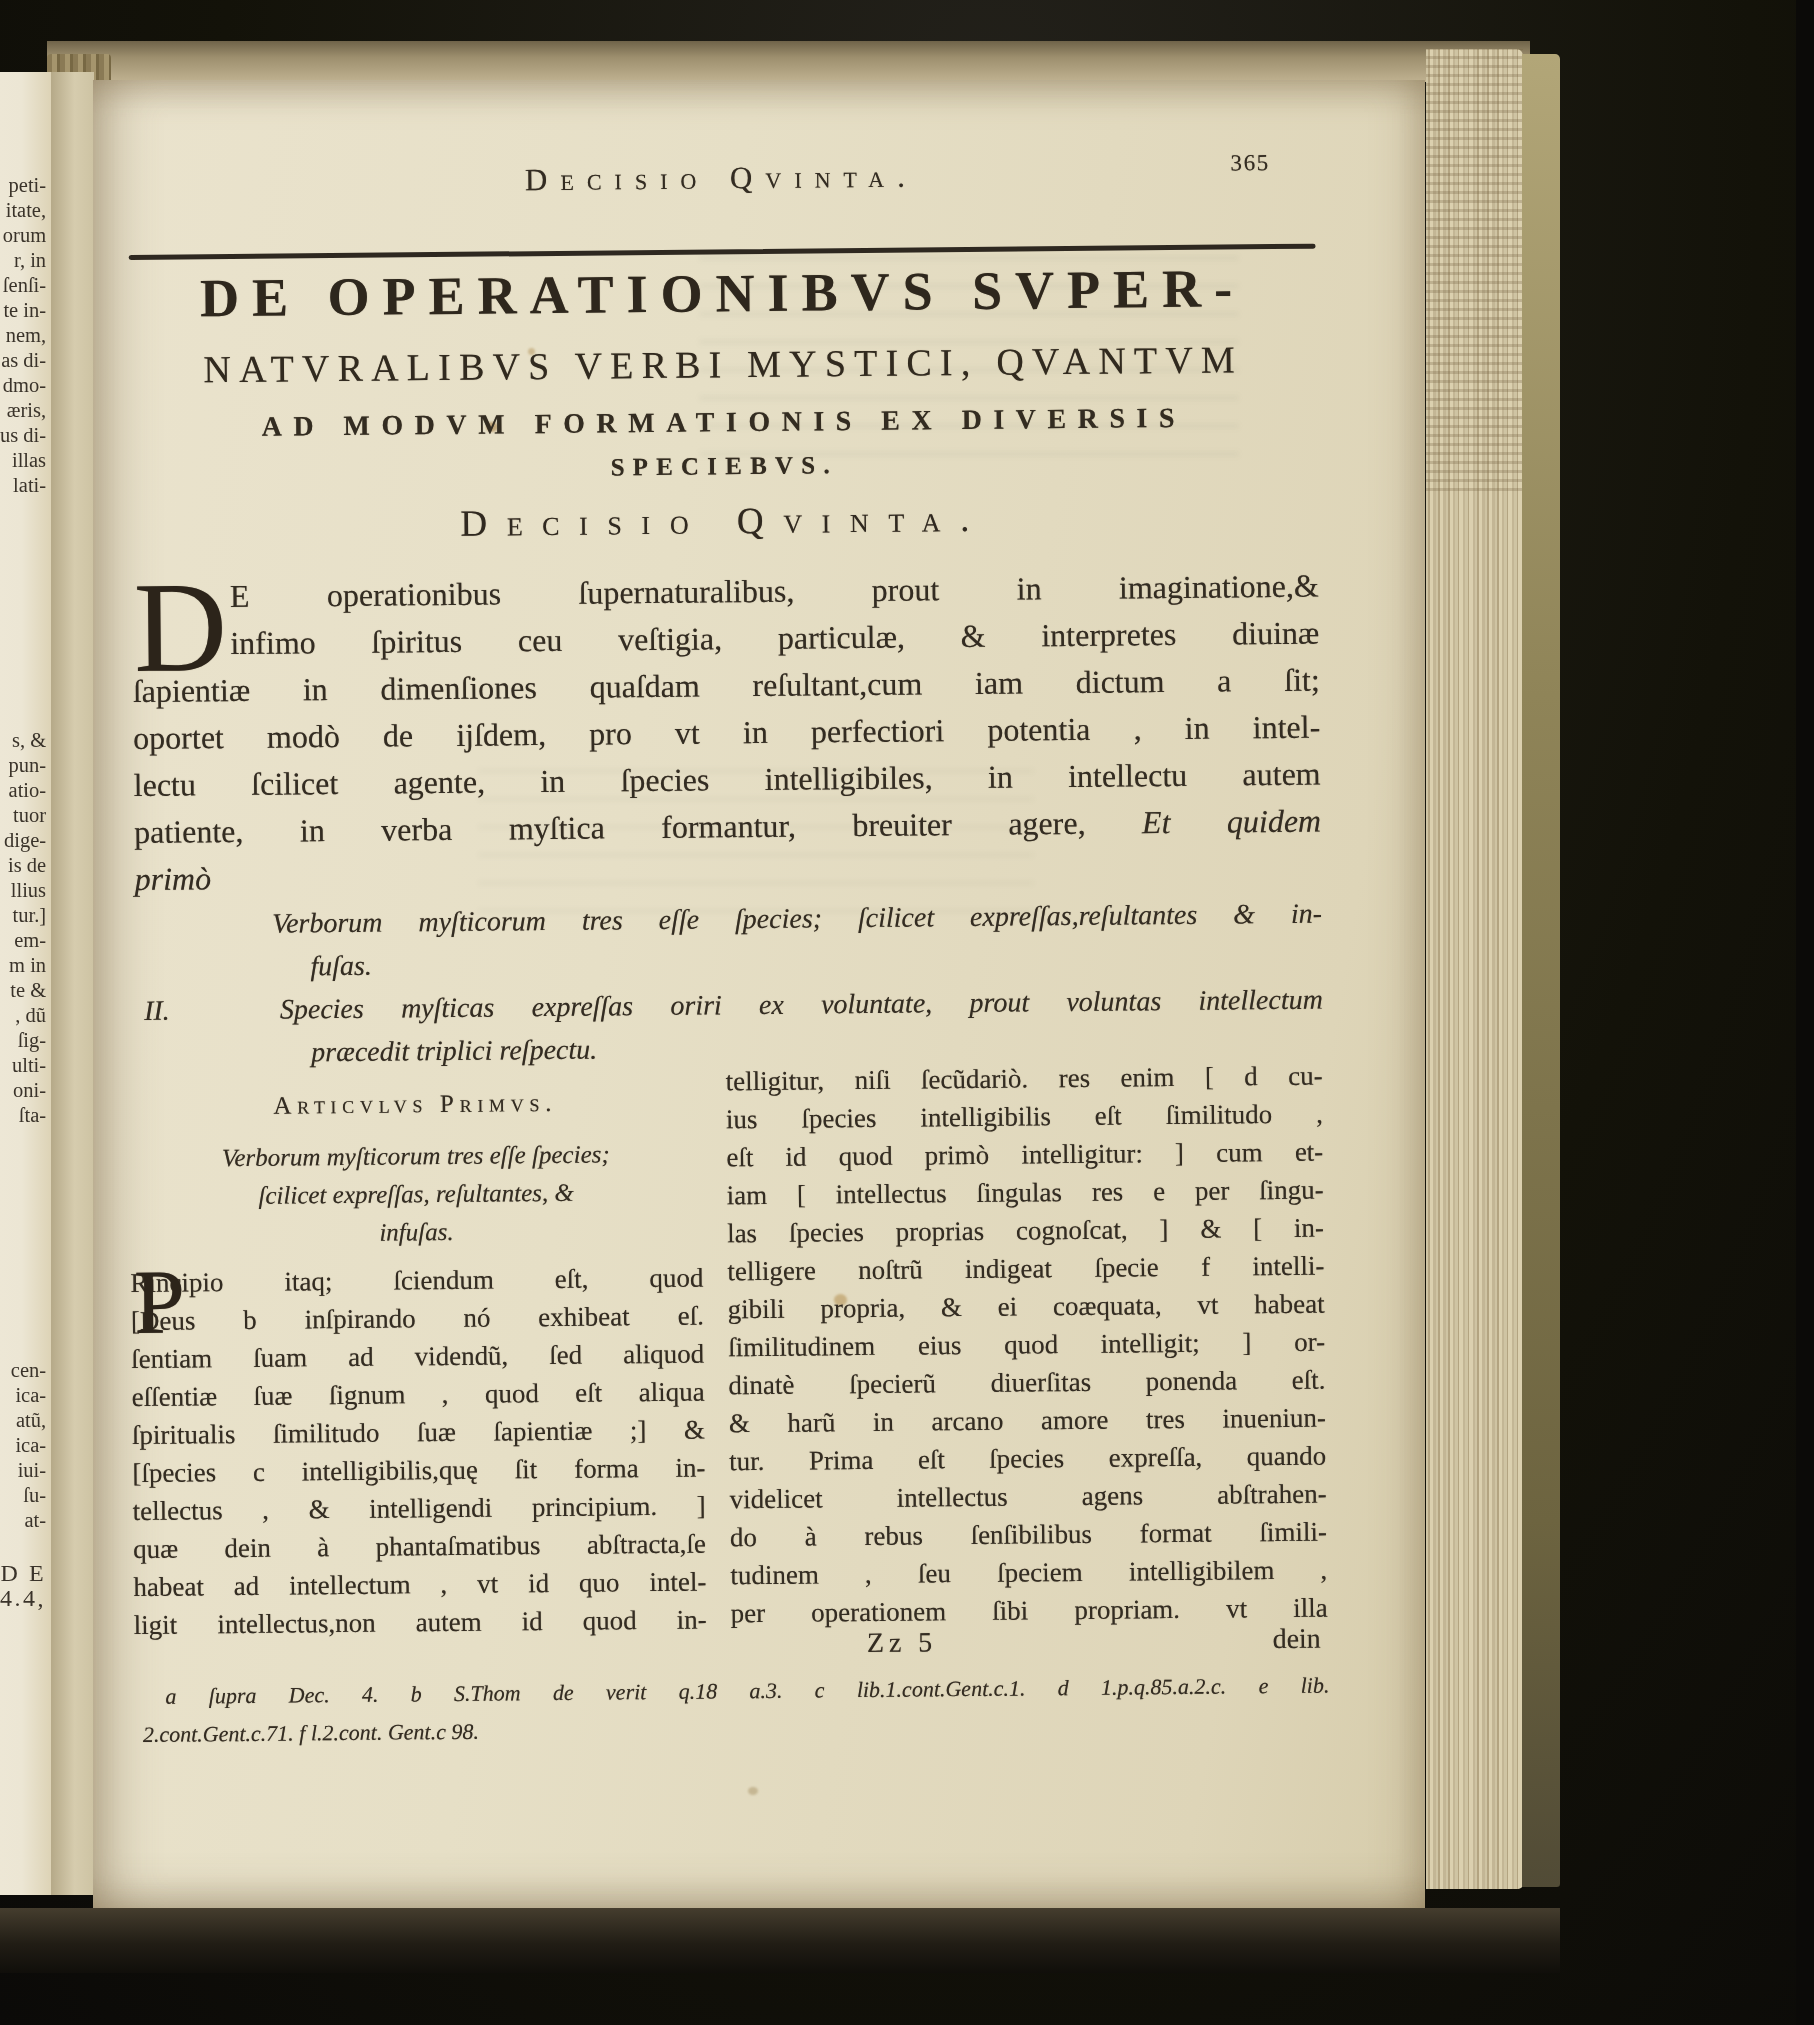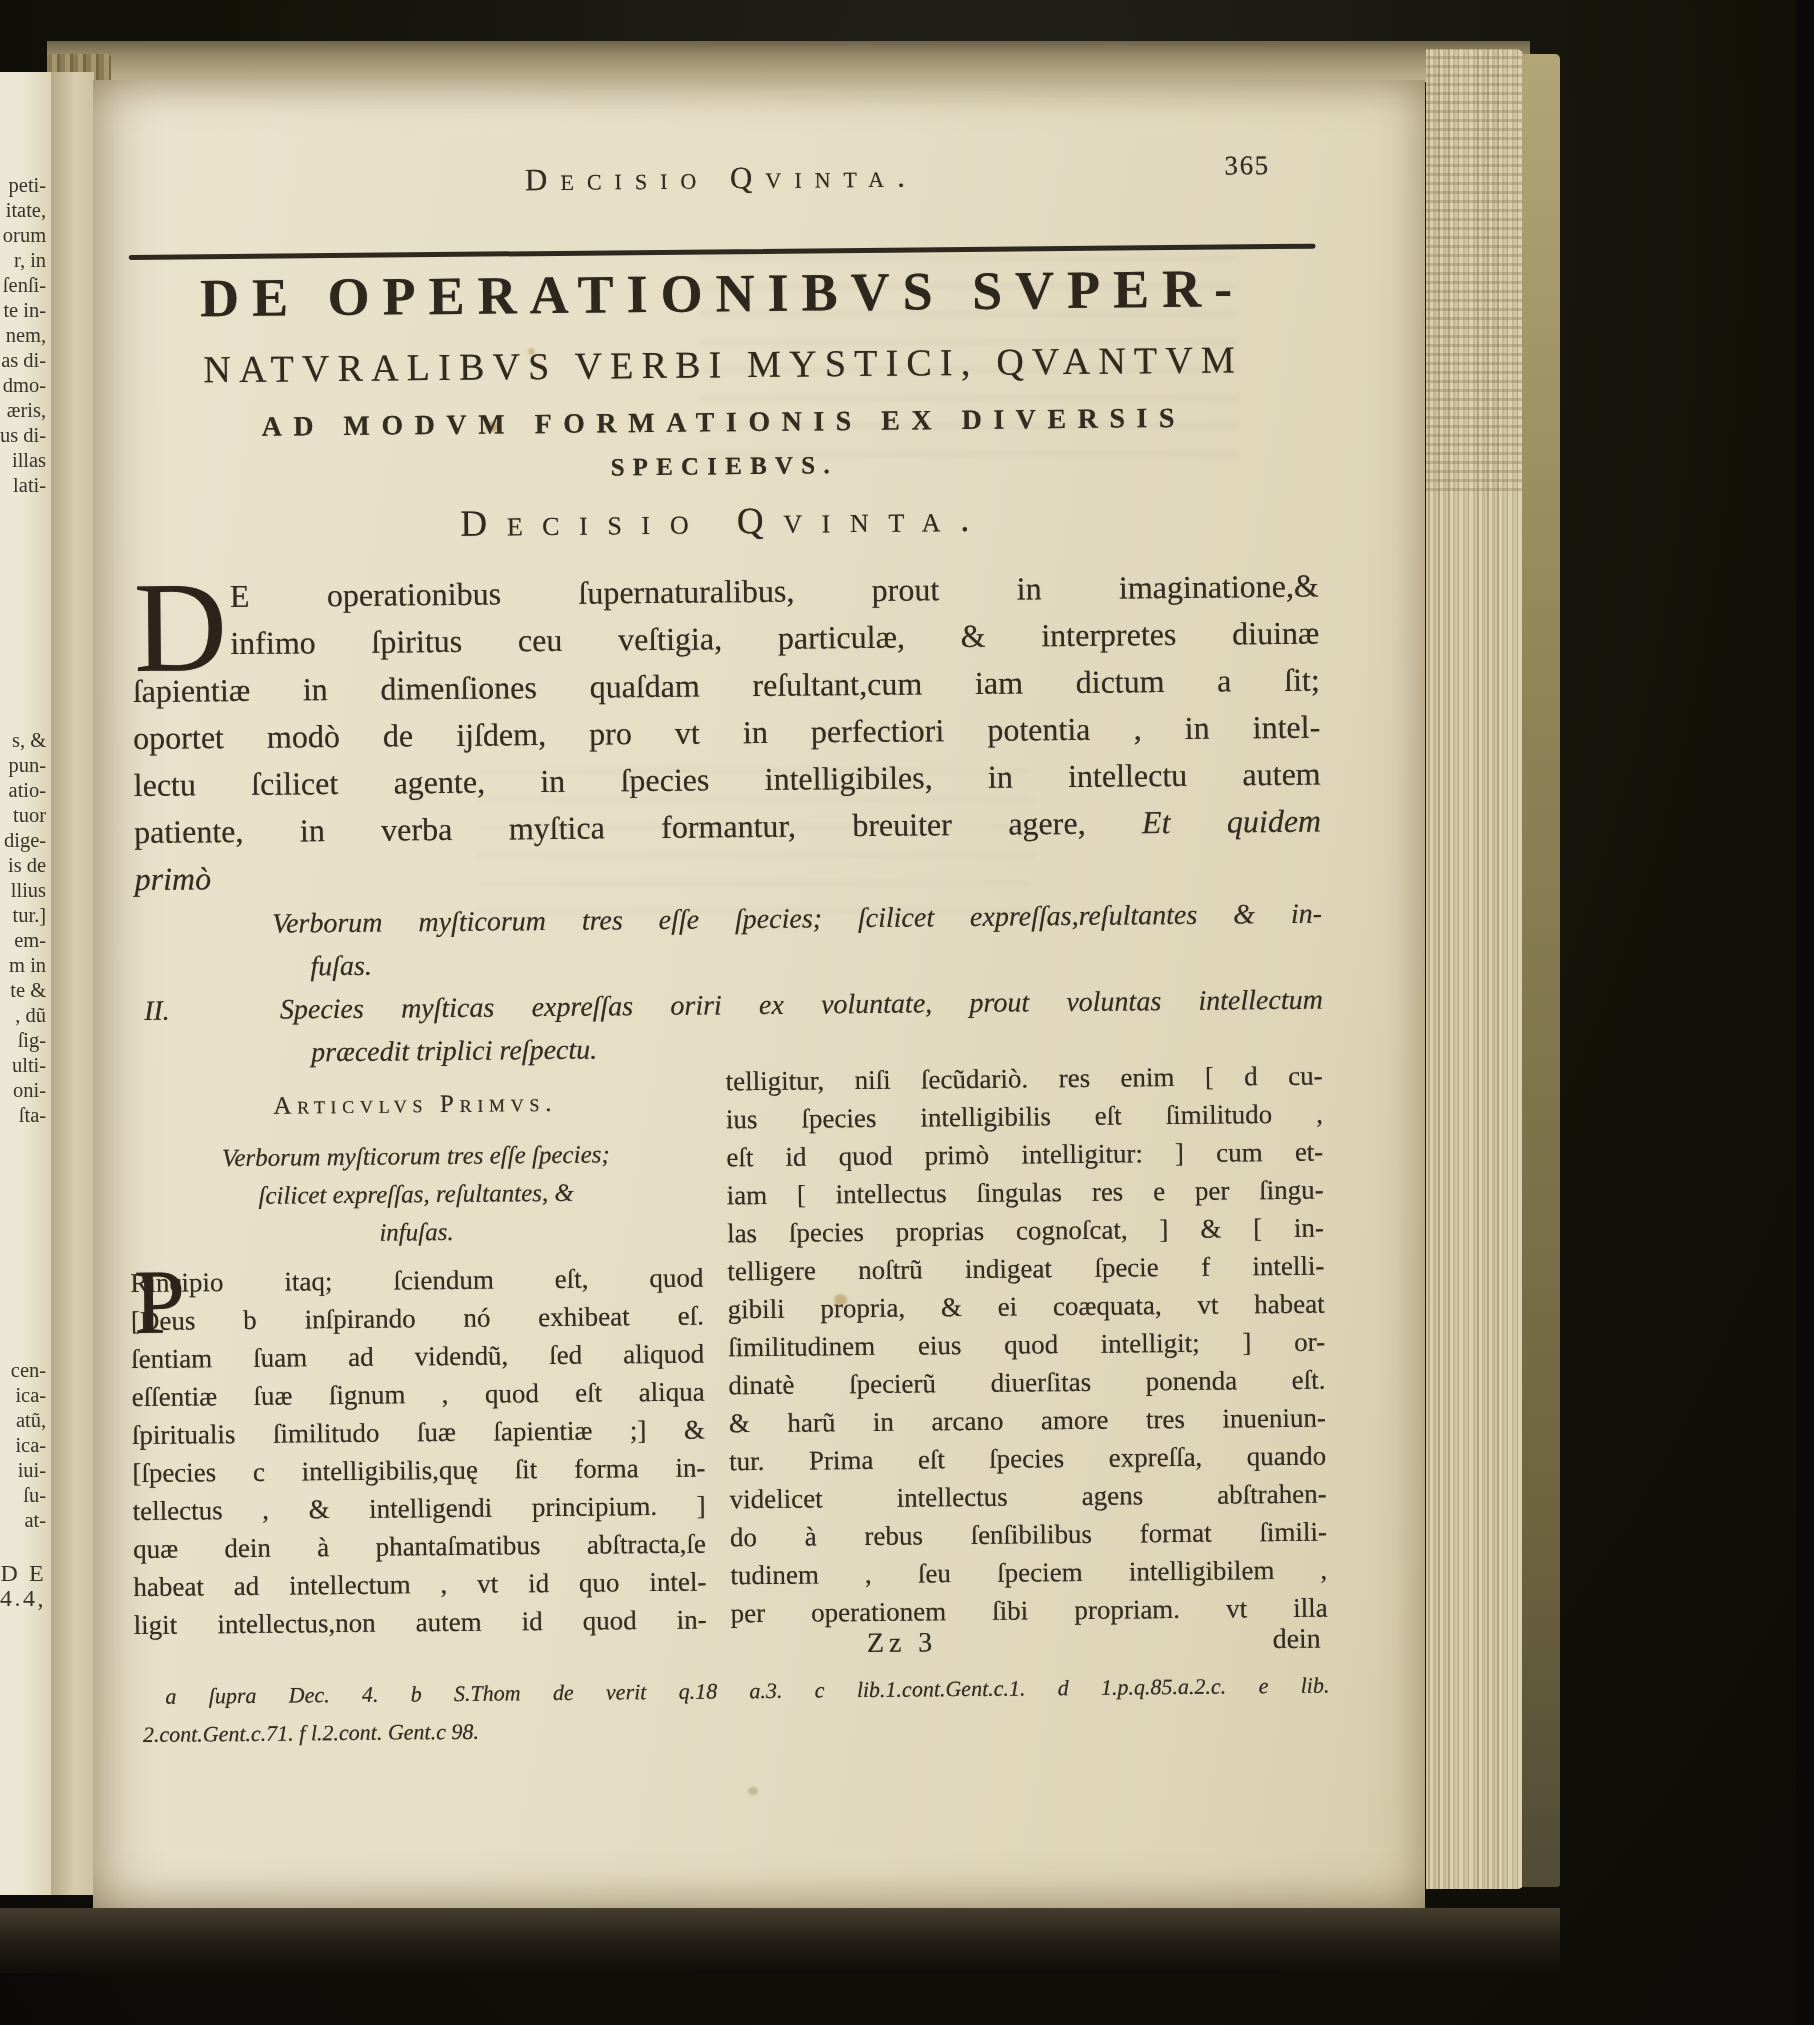--- a/index.html
+++ b/index.html
@@ -41,21 +41,21 @@
   
   .content{position:absolute;left:0;top:0;width:1332px;height:1831px;
     transform:rotate(-0.55deg);transform-origin:50% 40%;}
   .content div, .content span{text-shadow:0 0 0.8px rgba(52,40,26,.55);}
   .blk{position:absolute;left:41px;width:1187px;}
   .sc{font-variant:small-caps;}
   .it{font-style:italic;}
   .just{text-align:justify;text-align-last:justify;}
 
   .running-head{top:80px;text-align:center;font-size:31px;letter-spacing:13px;}
-  .page-number{position:absolute;right:45px;top:-4.9px;font-size:27px;letter-spacing:1.6px;}
+  .page-number{position:absolute;right:45px;top:-4.9px;font-size:23px;letter-spacing:1.6px;}
   .head-rule{top:169px;height:4.9px;background:#2e2820;border-radius:2.5px;}
 
   .title1{top:182px;text-align:center;font-size:54px;letter-spacing:13px;font-weight:bold;color:#2e271d;}
   .title2{top:262px;text-align:center;font-size:38px;letter-spacing:8.2px;color:#312a1f;}
   .title3{top:326px;text-align:center;font-size:28px;letter-spacing:11.5px;font-weight:bold;color:#332c21;}
   .title4{top:372px;text-align:center;font-size:25px;letter-spacing:8.2px;font-weight:bold;color:#332c21;}
   .section-heading{top:419px;text-align:center;font-size:37px;letter-spacing:19.6px;color:#302920;}
 
   .intro{top:488px;font-size:32px;line-height:47px;position:absolute;}
   .intro .dropcap{position:absolute;left:1.6px;top:4.9px;font-size:129px;line-height:98px;color:#2c241a;}
@@ -238,21 +238,21 @@
             <div class="cline just">&amp; harũ in arcano amore tres inueniun-</div>
             <div class="cline just">tur. Prima eſt ſpecies expreſſa, quando</div>
             <div class="cline just">videlicet intellectus agens abſtrahen-</div>
             <div class="cline just">do à rebus ſenſibilibus format ſimili-</div>
             <div class="cline just">tudinem , ſeu ſpeciem intelligibilem ,</div>
             <div class="cline just">per operationem ſibi propriam. vt illa</div>
           </div>
       </div>
 
       <div class="blk sig-row">
-        <span class="signature">Zz 3</span>
+        <span class="signature">Zz 5</span>
         <span class="catchword">dein</span>
       </div>
 
       <div class="blk footnotes">
         <div class="just fn1">a ſupra Dec. 4.   b S.Thom de verit q.18 a.3.   c lib.1.cont.Gent.c.1.   d 1.p.q.85.a.2.c.   e lib.</div>
         <div>2.cont.Gent.c.71.   f l.2.cont. Gent.c 98.</div>
       </div>
 
     </div>
   </div>

